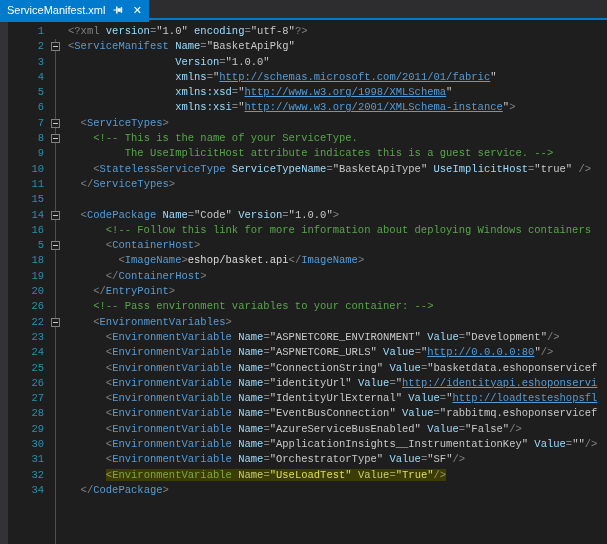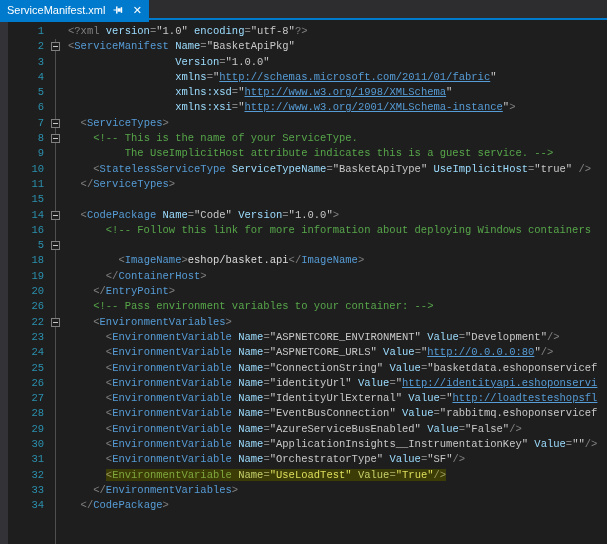--- a/index.html
+++ b/index.html
@@ -77,34 +77,33 @@
         <div class="row"><span class="lnum">5</span><span class="foldcol"></span><span class="code">                 <span class="inner"><span class="tk-a">xmlns:xsd</span><span class="tk-d">=</span><span class="tk-v">"</span><span class="tk-u">http://www.w3.org/1998/XMLSchema</span><span class="tk-v">"</span></span></span></div>
         <div class="row"><span class="lnum">6</span><span class="foldcol"></span><span class="code">                 <span class="inner"><span class="tk-a">xmlns:xsi</span><span class="tk-d">=</span><span class="tk-v">"</span><span class="tk-u">http://www.w3.org/2001/XMLSchema-instance</span><span class="tk-v">"</span><span class="tk-d">&gt;</span></span></span></div>
         <div class="row"><span class="lnum">7</span><span class="foldcol"><span class="foldbox"></span></span><span class="code">  <span class="inner"><span class="tk-d">&lt;</span><span class="tk-t">ServiceTypes</span><span class="tk-d">&gt;</span></span></span></div>
         <div class="row"><span class="lnum">8</span><span class="foldcol"><span class="foldbox"></span></span><span class="code">    <span class="inner"><span class="tk-c">&lt;!-- This is the name of your ServiceType.</span></span></span></div>
         <div class="row"><span class="lnum">9</span><span class="foldcol"></span><span class="code">         <span class="inner"><span class="tk-c">The UseImplicitHost attribute indicates this is a guest service. --&gt;</span></span></span></div>
         <div class="row"><span class="lnum">10</span><span class="foldcol"></span><span class="code">    <span class="inner"><span class="tk-d">&lt;</span><span class="tk-t">StatelessServiceType</span><span class="tk-a"> ServiceTypeName</span><span class="tk-d">=</span><span class="tk-v">"BasketApiType"</span><span class="tk-a"> UseImplicitHost</span><span class="tk-d">=</span><span class="tk-v">"true"</span><span class="tk-d"> /&gt;</span></span></span></div>
         <div class="row"><span class="lnum">11</span><span class="foldcol"></span><span class="code">  <span class="inner"><span class="tk-d">&lt;/</span><span class="tk-t">ServiceTypes</span><span class="tk-d">&gt;</span></span></span></div>
         <div class="row"><span class="lnum">15</span><span class="foldcol"></span><span class="code"><span class="inner"></span></span></div>
         <div class="row"><span class="lnum">14</span><span class="foldcol"><span class="foldbox"></span></span><span class="code">  <span class="inner"><span class="tk-d">&lt;</span><span class="tk-t">CodePackage</span><span class="tk-a"> Name</span><span class="tk-d">=</span><span class="tk-v">"Code"</span><span class="tk-a"> Version</span><span class="tk-d">=</span><span class="tk-v">"1.0.0"</span><span class="tk-d">&gt;</span></span></span></div>
         <div class="row"><span class="lnum">16</span><span class="foldcol"></span><span class="code">      <span class="inner"><span class="tk-c">&lt;!-- Follow this link for more information about deploying Windows containers</span></span></span></div>
-        <div class="row"><span class="lnum">5</span><span class="foldcol"><span class="foldbox"></span></span></div>
+        <div class="row"><span class="lnum">5</span><span class="foldcol"><span class="foldbox"></span></span><span class="code">      <span class="inner"><span class="tk-d">&lt;</span><span class="tk-t">ContainerHost</span><span class="tk-d">&gt;</span></span></span></div>
         <div class="row"><span class="lnum">18</span><span class="foldcol"></span><span class="code">        <span class="inner"><span class="tk-d">&lt;</span><span class="tk-t">ImageName</span><span class="tk-d">&gt;</span><span class="tk-x">eshop/basket.api</span><span class="tk-d">&lt;/</span><span class="tk-t">ImageName</span><span class="tk-d">&gt;</span></span></span></div>
         <div class="row"><span class="lnum">19</span><span class="foldcol"></span><span class="code">      <span class="inner"><span class="tk-d">&lt;/</span><span class="tk-t">ContainerHost</span><span class="tk-d">&gt;</span></span></span></div>
         <div class="row"><span class="lnum">20</span><span class="foldcol"></span><span class="code">    <span class="inner"><span class="tk-d">&lt;/</span><span class="tk-t">EntryPoint</span><span class="tk-d">&gt;</span></span></span></div>
         <div class="row"><span class="lnum">26</span><span class="foldcol"></span><span class="code">    <span class="inner"><span class="tk-c">&lt;!-- Pass environment variables to your container: --&gt;</span></span></span></div>
         <div class="row"><span class="lnum">22</span><span class="foldcol"><span class="foldbox"></span></span><span class="code">    <span class="inner"><span class="tk-d">&lt;</span><span class="tk-t">EnvironmentVariables</span><span class="tk-d">&gt;</span></span></span></div>
         <div class="row"><span class="lnum">23</span><span class="foldcol"></span><span class="code">      <span class="inner"><span class="tk-d">&lt;</span><span class="tk-t">EnvironmentVariable</span><span class="tk-a"> Name</span><span class="tk-d">=</span><span class="tk-v">"ASPNETCORE_ENVIRONMENT"</span><span class="tk-a"> Value</span><span class="tk-d">=</span><span class="tk-v">"Development"</span><span class="tk-d">/&gt;</span></span></span></div>
         <div class="row"><span class="lnum">24</span><span class="foldcol"></span><span class="code">      <span class="inner"><span class="tk-d">&lt;</span><span class="tk-t">EnvironmentVariable</span><span class="tk-a"> Name</span><span class="tk-d">=</span><span class="tk-v">"ASPNETCORE_URLS"</span><span class="tk-a"> Value</span><span class="tk-d">=</span><span class="tk-v">"</span><span class="tk-u">http://0.0.0.0:80</span><span class="tk-v">"</span><span class="tk-d">/&gt;</span></span></span></div>
         <div class="row"><span class="lnum">25</span><span class="foldcol"></span><span class="code">      <span class="inner"><span class="tk-d">&lt;</span><span class="tk-t">EnvironmentVariable</span><span class="tk-a"> Name</span><span class="tk-d">=</span><span class="tk-v">"ConnectionString"</span><span class="tk-a"> Value</span><span class="tk-d">=</span><span class="tk-v">"basketdata.eshoponservicef</span></span></span></div>
         <div class="row"><span class="lnum">26</span><span class="foldcol"></span><span class="code">      <span class="inner"><span class="tk-d">&lt;</span><span class="tk-t">EnvironmentVariable</span><span class="tk-a"> Name</span><span class="tk-d">=</span><span class="tk-v">"identityUrl"</span><span class="tk-a"> Value</span><span class="tk-d">=</span><span class="tk-v">"</span><span class="tk-u">http://identityapi.eshoponservi</span></span></span></div>
         <div class="row"><span class="lnum">27</span><span class="foldcol"></span><span class="code">      <span class="inner"><span class="tk-d">&lt;</span><span class="tk-t">EnvironmentVariable</span><span class="tk-a"> Name</span><span class="tk-d">=</span><span class="tk-v">"IdentityUrlExternal"</span><span class="tk-a"> Value</span><span class="tk-d">=</span><span class="tk-v">"</span><span class="tk-u">http://loadtesteshopsfl</span></span></span></div>
         <div class="row"><span class="lnum">28</span><span class="foldcol"></span><span class="code">      <span class="inner"><span class="tk-d">&lt;</span><span class="tk-t">EnvironmentVariable</span><span class="tk-a"> Name</span><span class="tk-d">=</span><span class="tk-v">"EventBusConnection"</span><span class="tk-a"> Value</span><span class="tk-d">=</span><span class="tk-v">"rabbitmq.eshoponservicef</span></span></span></div>
         <div class="row"><span class="lnum">29</span><span class="foldcol"></span><span class="code">      <span class="inner"><span class="tk-d">&lt;</span><span class="tk-t">EnvironmentVariable</span><span class="tk-a"> Name</span><span class="tk-d">=</span><span class="tk-v">"AzureServiceBusEnabled"</span><span class="tk-a"> Value</span><span class="tk-d">=</span><span class="tk-v">"False"</span><span class="tk-d">/&gt;</span></span></span></div>
         <div class="row"><span class="lnum">30</span><span class="foldcol"></span><span class="code">      <span class="inner"><span class="tk-d">&lt;</span><span class="tk-t">EnvironmentVariable</span><span class="tk-a"> Name</span><span class="tk-d">=</span><span class="tk-v">"ApplicationInsights__InstrumentationKey"</span><span class="tk-a"> Value</span><span class="tk-d">=</span><span class="tk-v">""</span><span class="tk-d">/&gt;</span></span></span></div>
         <div class="row"><span class="lnum">31</span><span class="foldcol"></span><span class="code">      <span class="inner"><span class="tk-d">&lt;</span><span class="tk-t">EnvironmentVariable</span><span class="tk-a"> Name</span><span class="tk-d">=</span><span class="tk-v">"OrchestratorType"</span><span class="tk-a"> Value</span><span class="tk-d">=</span><span class="tk-v">"SF"</span><span class="tk-d">/&gt;</span></span></span></div>
         <div class="row hl"><span class="lnum">32</span><span class="foldcol"></span><span class="code">      <span class="inner"><span class="tk-d">&lt;</span><span class="tk-t">EnvironmentVariable</span><span class="tk-a"> Name</span><span class="tk-d">=</span><span class="tk-v">"UseLoadTest"</span><span class="tk-a"> Value</span><span class="tk-d">=</span><span class="tk-v">"True"</span><span class="tk-d">/&gt;</span></span></span></div>
-        <div class="row"><span class="lnum">33</span><span class="foldcol"></span><span class="code">    <span class="inner"><span class="tk-d">&lt;/</span><span class="tk-t">EnvironmentVariables</span><span class="tk-d">&gt;</span></span></span></div>
         <div class="row"><span class="lnum">34</span><span class="foldcol"></span><span class="code">  <span class="inner"><span class="tk-d">&lt;/</span><span class="tk-t">CodePackage</span><span class="tk-d">&gt;</span></span></span></div>
       </div>
   </div>
 
 </div>
 
 </body></html>

